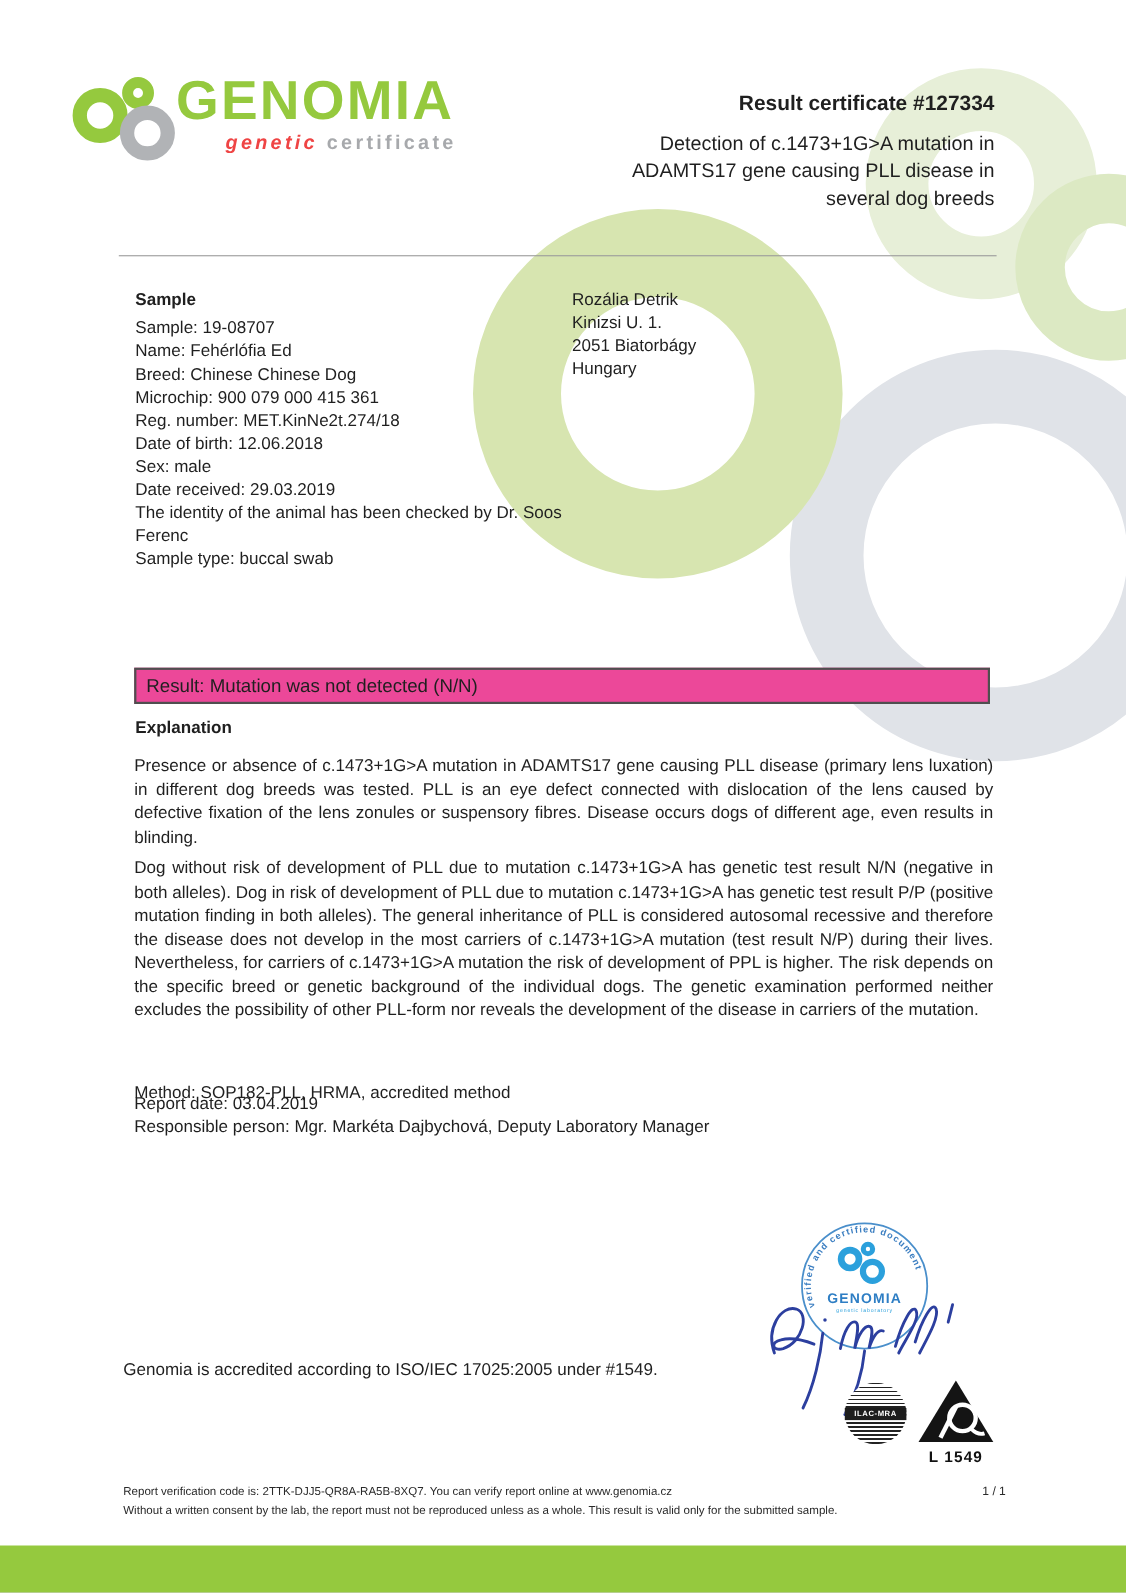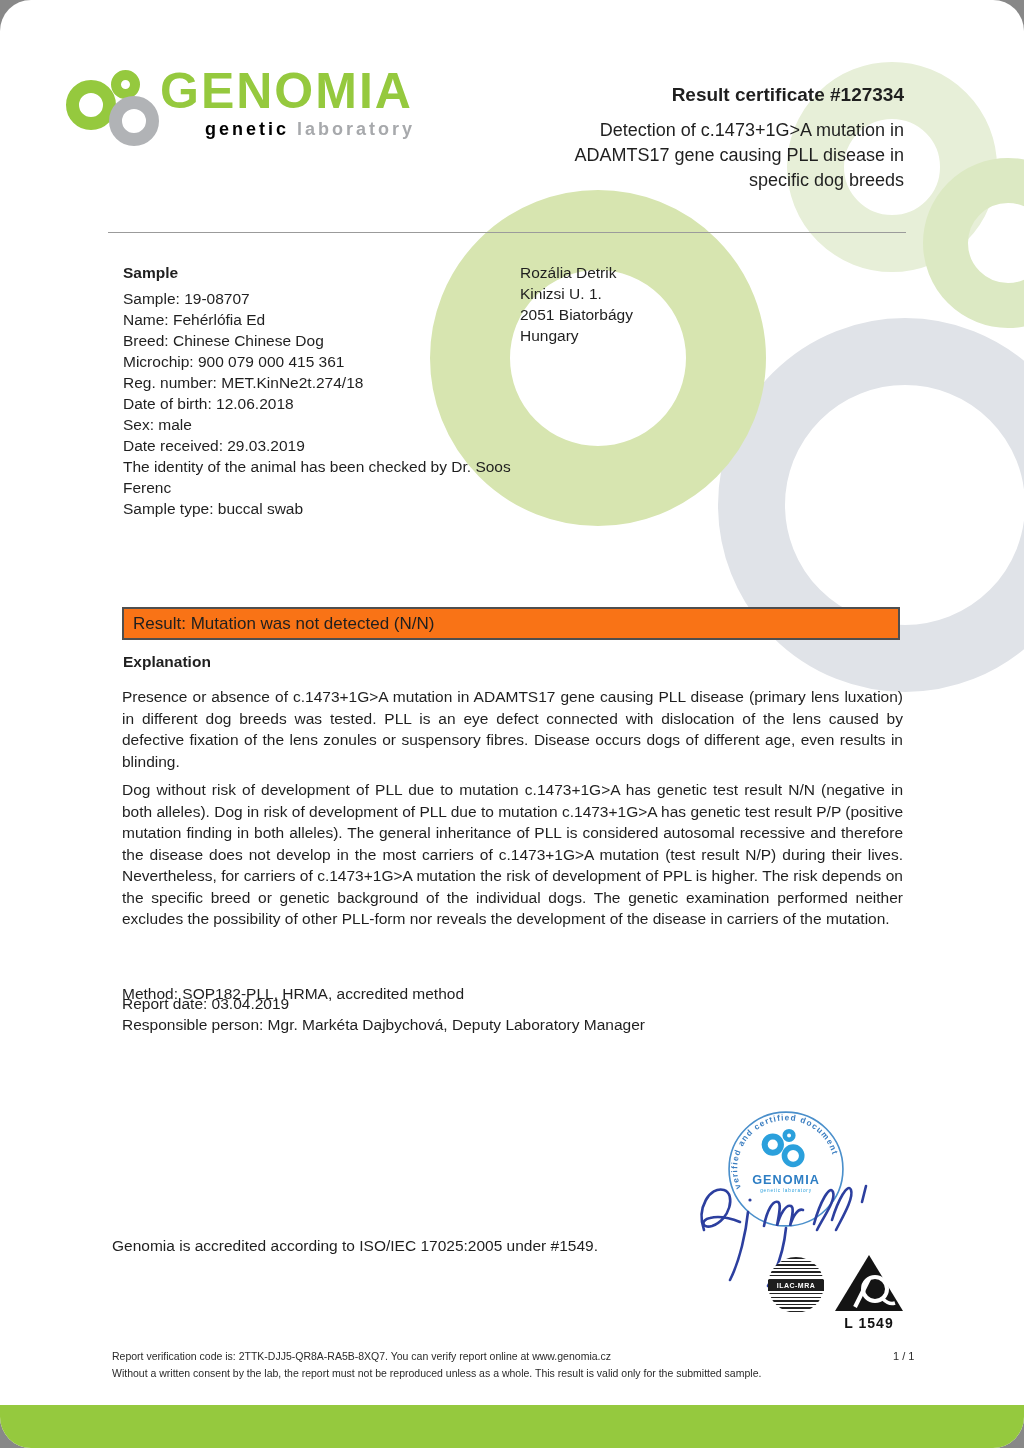--- a/index.html
+++ b/index.html
@@ -1,52 +1,51 @@
 <!DOCTYPE html>
 <html><head>
 <meta charset="utf-8">
 <style>
   html,body{margin:0;padding:0;background:#888;}
   .page{
     position:relative; width:1024px; height:1448px; background:#ffffff;
     overflow:hidden; font-family:"Liberation Sans", sans-serif; color:#1f1f1f;
     margin:0 auto;
-    border-radius:31px;
   }
   .ring{position:absolute; border-radius:50%; box-sizing:border-box; z-index:0;}
   .ring-gray    {left:718px; top:318px; width:374px; height:374px; border:67px solid #e0e3e8;}
   .ring-big     {left:430px; top:190px; width:336px; height:336px; border:80px solid #d7e5b0;}
   .ring-pale    {left:787px; top:62px;  width:210px; height:210px; border:57px solid #e7efd8;}
   .ring-right   {left:923px; top:158px; width:170px; height:170px; border:45px solid #dce9c3;}
   .content{position:absolute; inset:0; z-index:1;}
 
   
   .logo-mark .c{position:absolute; border-radius:50%; box-sizing:border-box;}
   .c-green-big {left:66px; top:80px; width:50px; height:50px; border:13px solid #95c93e;}
   .c-green-sm  {left:111px; top:70px; width:29px; height:29px; border:10px solid #95c93e;}
   .c-gray      {left:109px; top:96px; width:50px; height:50px; border:13px solid #b1b3b6;}
   .logo-word{position:absolute; left:160px; top:62px; font-size:50px; font-weight:bold;
              letter-spacing:2px; color:#95c93e;}
   .logo-tag{position:absolute; left:205px; top:119px; font-size:18px; font-weight:bold; letter-spacing:3px;}
-  .logo-tag .t-green{color:#000000;} .logo-tag .t-gray{color:#a7a9ac;}
+  .logo-tag .t-green{color:#ef4444;font-style:italic;} .logo-tag .t-gray{color:#a7a9ac;}
 
   
   .hdr{position:absolute; right:120px; top:84px; text-align:right;}
   .hdr-title{font-size:19px; font-weight:bold; margin-bottom:12px;}
   .hdr-sub{font-size:18px; line-height:25px;}
 
   .rule{position:absolute; left:108px; top:232px; width:798px; height:1px; background:#9b9b9b;}
 
   .block{position:absolute; font-size:15.5px; line-height:21px;}
   .block h3{margin:0 0 5px 0; font-size:15.5px; font-weight:bold;}
   .sample-block{left:123px; top:262px; width:392px;}
   .customer-block{left:520px; top:262px; width:300px;}
 
   .result-box{position:absolute; left:122px; top:607px; width:778px; height:33px;
-    background:#f97316; border:2px solid #4f4f4f; box-sizing:border-box;
+    background:#ec4899; border:2px solid #4f4f4f; box-sizing:border-box;
     font-size:17px; line-height:29px; padding-left:9px;}
 
   .expl-h{position:absolute; left:123px; top:653px; font-size:15.5px; font-weight:bold;}
   .para{position:absolute; left:122px; width:781px; font-size:15.5px; line-height:21.5px;
         text-align:justify;}
   .p1{top:686px;} .p2{top:779px;}
   .line-abs{position:absolute; left:122px; font-size:15.5px;}
   .method-line{top:960px;margin-top:25px;} .report-line{top:995px;text-align:center;} .resp-line{top:1016px;}
 
   
@@ -78,29 +77,29 @@
   <div class="ring ring-pale"></div>
   <div class="ring ring-right"></div>
 
   <div class="content">
 
     <div class="logo-mark">
       <div class="c c-green-big"></div>
       <div class="c c-green-sm"></div>
       <div class="c c-gray"></div>
       <div class="logo-word">GENOMIA</div>
-      <div class="logo-tag"><span class="t-green">genetic</span> <span class="t-gray">laboratory</span></div>
+      <div class="logo-tag"><span class="t-green">genetic</span> <span class="t-gray">certificate</span></div>
     </div>
 
     <div class="hdr">
       <div class="hdr-title">Result certificate #127334</div>
       <div class="hdr-sub">
         <div>Detection of c.1473+1G&gt;A mutation in</div>
         <div>ADAMTS17 gene causing PLL disease in</div>
-        <div>specific dog breeds</div>
+        <div>several dog breeds</div>
       </div>
     </div>
 
     <div class="rule"></div>
 
     <div class="block sample-block">
       <h3>Sample</h3>
       <div>Sample: 19-08707</div>
       <div>Name: Fehérlófia Ed</div>
       <div>Breed: Chinese Chinese Dog</div>

